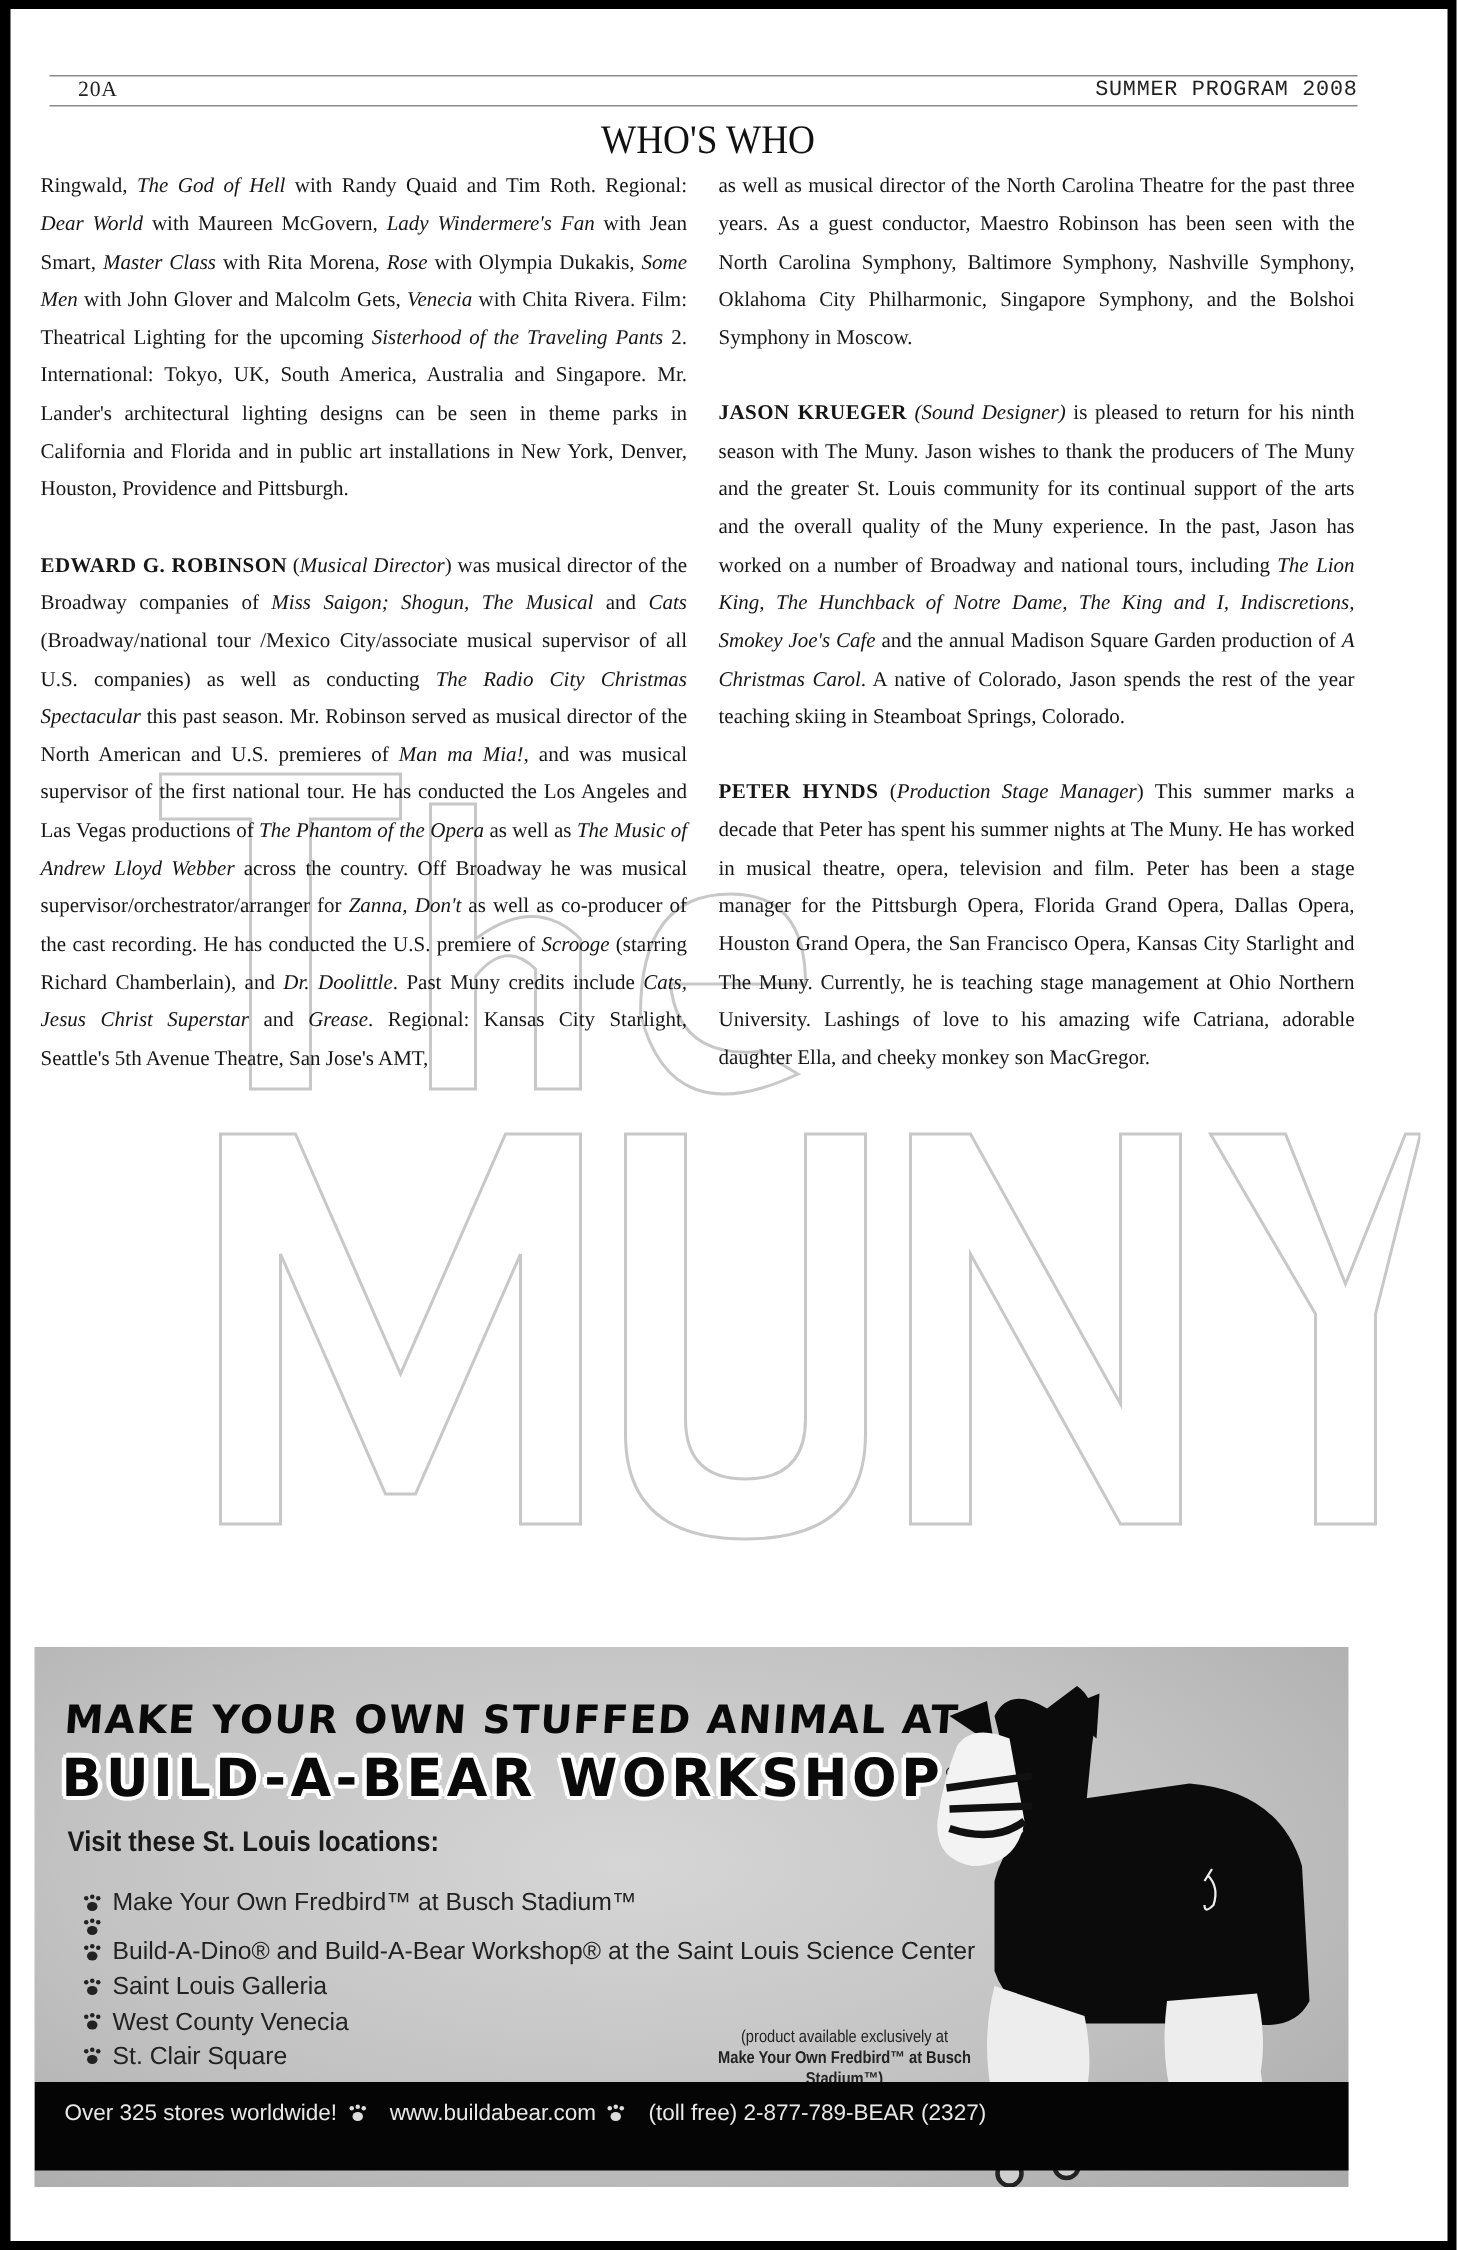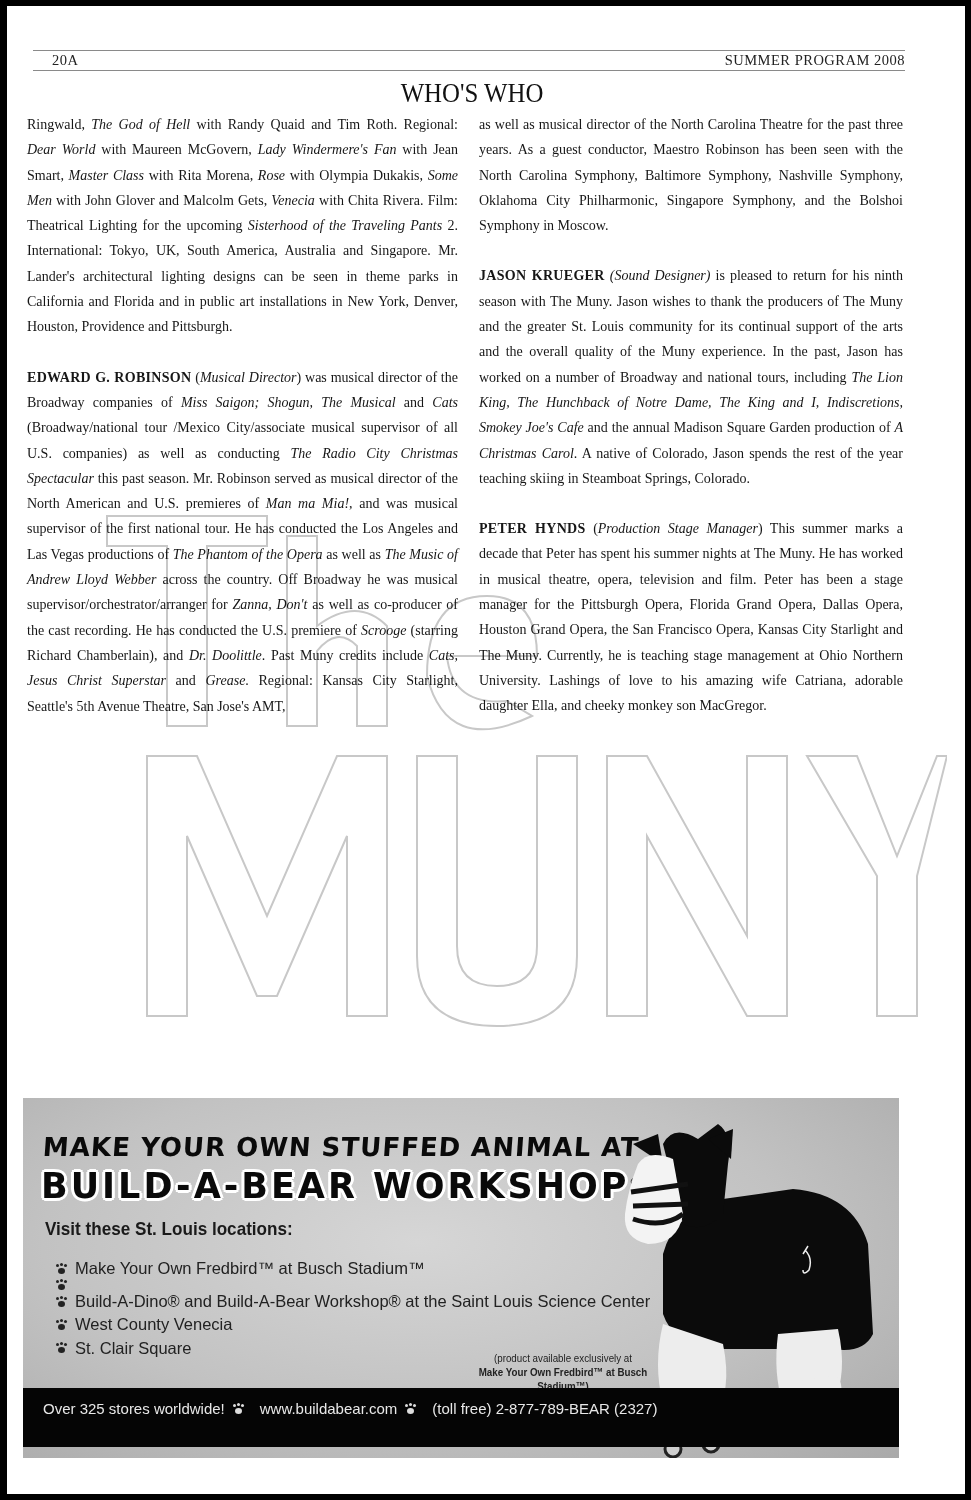--- a/index.html
+++ b/index.html
@@ -11,21 +11,21 @@
     position: absolute; left: 7px; top: 6px; width: 958px; height: 1488px;
     background: #fff; overflow: hidden;
   }
   .rule { position: absolute; left: 26px; width: 872px; height: 0; border-top: 1.5px solid #8a8a8a; }
   .rule.top { top: 44px; }
   .rule.bot { top: 64px; }
   .folio, .running-head {
     position: absolute; top: 46px; font-family: "Liberation Serif", serif; font-size: 14.5px; color: #222; letter-spacing: 0.5px;
   }
   .folio { left: 26px; margin-left: 19px; }
-  .running-head { right: 60px; }
+  .running-head { right: 60px; font-family: Liberation Mono, monospace; }
   .section-title {
     position: absolute; top: 72px; left: 0; width: 930px; text-align: center;
     font-family: "Liberation Serif", serif; font-size: 27px; color: #111; transform: scaleX(0.92);
   }
   .watermark {
     position: absolute; left: 60px; top: 470px; width: 880px; height: 560px; pointer-events: none;
   }
   .col {
     position: absolute; top: 106px; font-family: "Liberation Serif", serif; font-size: 14px; line-height: 25.3px;
     color: #161616; text-align: justify;
@@ -123,20 +123,24 @@
         </li>
       <li>
           <span class="paw"></span>
         </li>
       <li>
           <span class="paw"></span>
           <span>Build-A-Dino® and Build-A-Bear Workshop® at the Saint Louis Science Center</span>
         </li>
       <li>
           <span class="paw"></span>
+          <span>Saint Louis Galleria</span>
+        </li>
+      <li>
+          <span class="paw"></span>
           <span>West County Venecia</span>
         </li>
       <li>
           <span class="paw"></span>
           <span>St. Clair Square</span>
         </li>
     </ul>
     <div class="ad-note">
       <div>(product available exclusively at</div>
       <div style="font-weight:bold">Make Your Own Fredbird™ at Busch Stadium™)</div>

